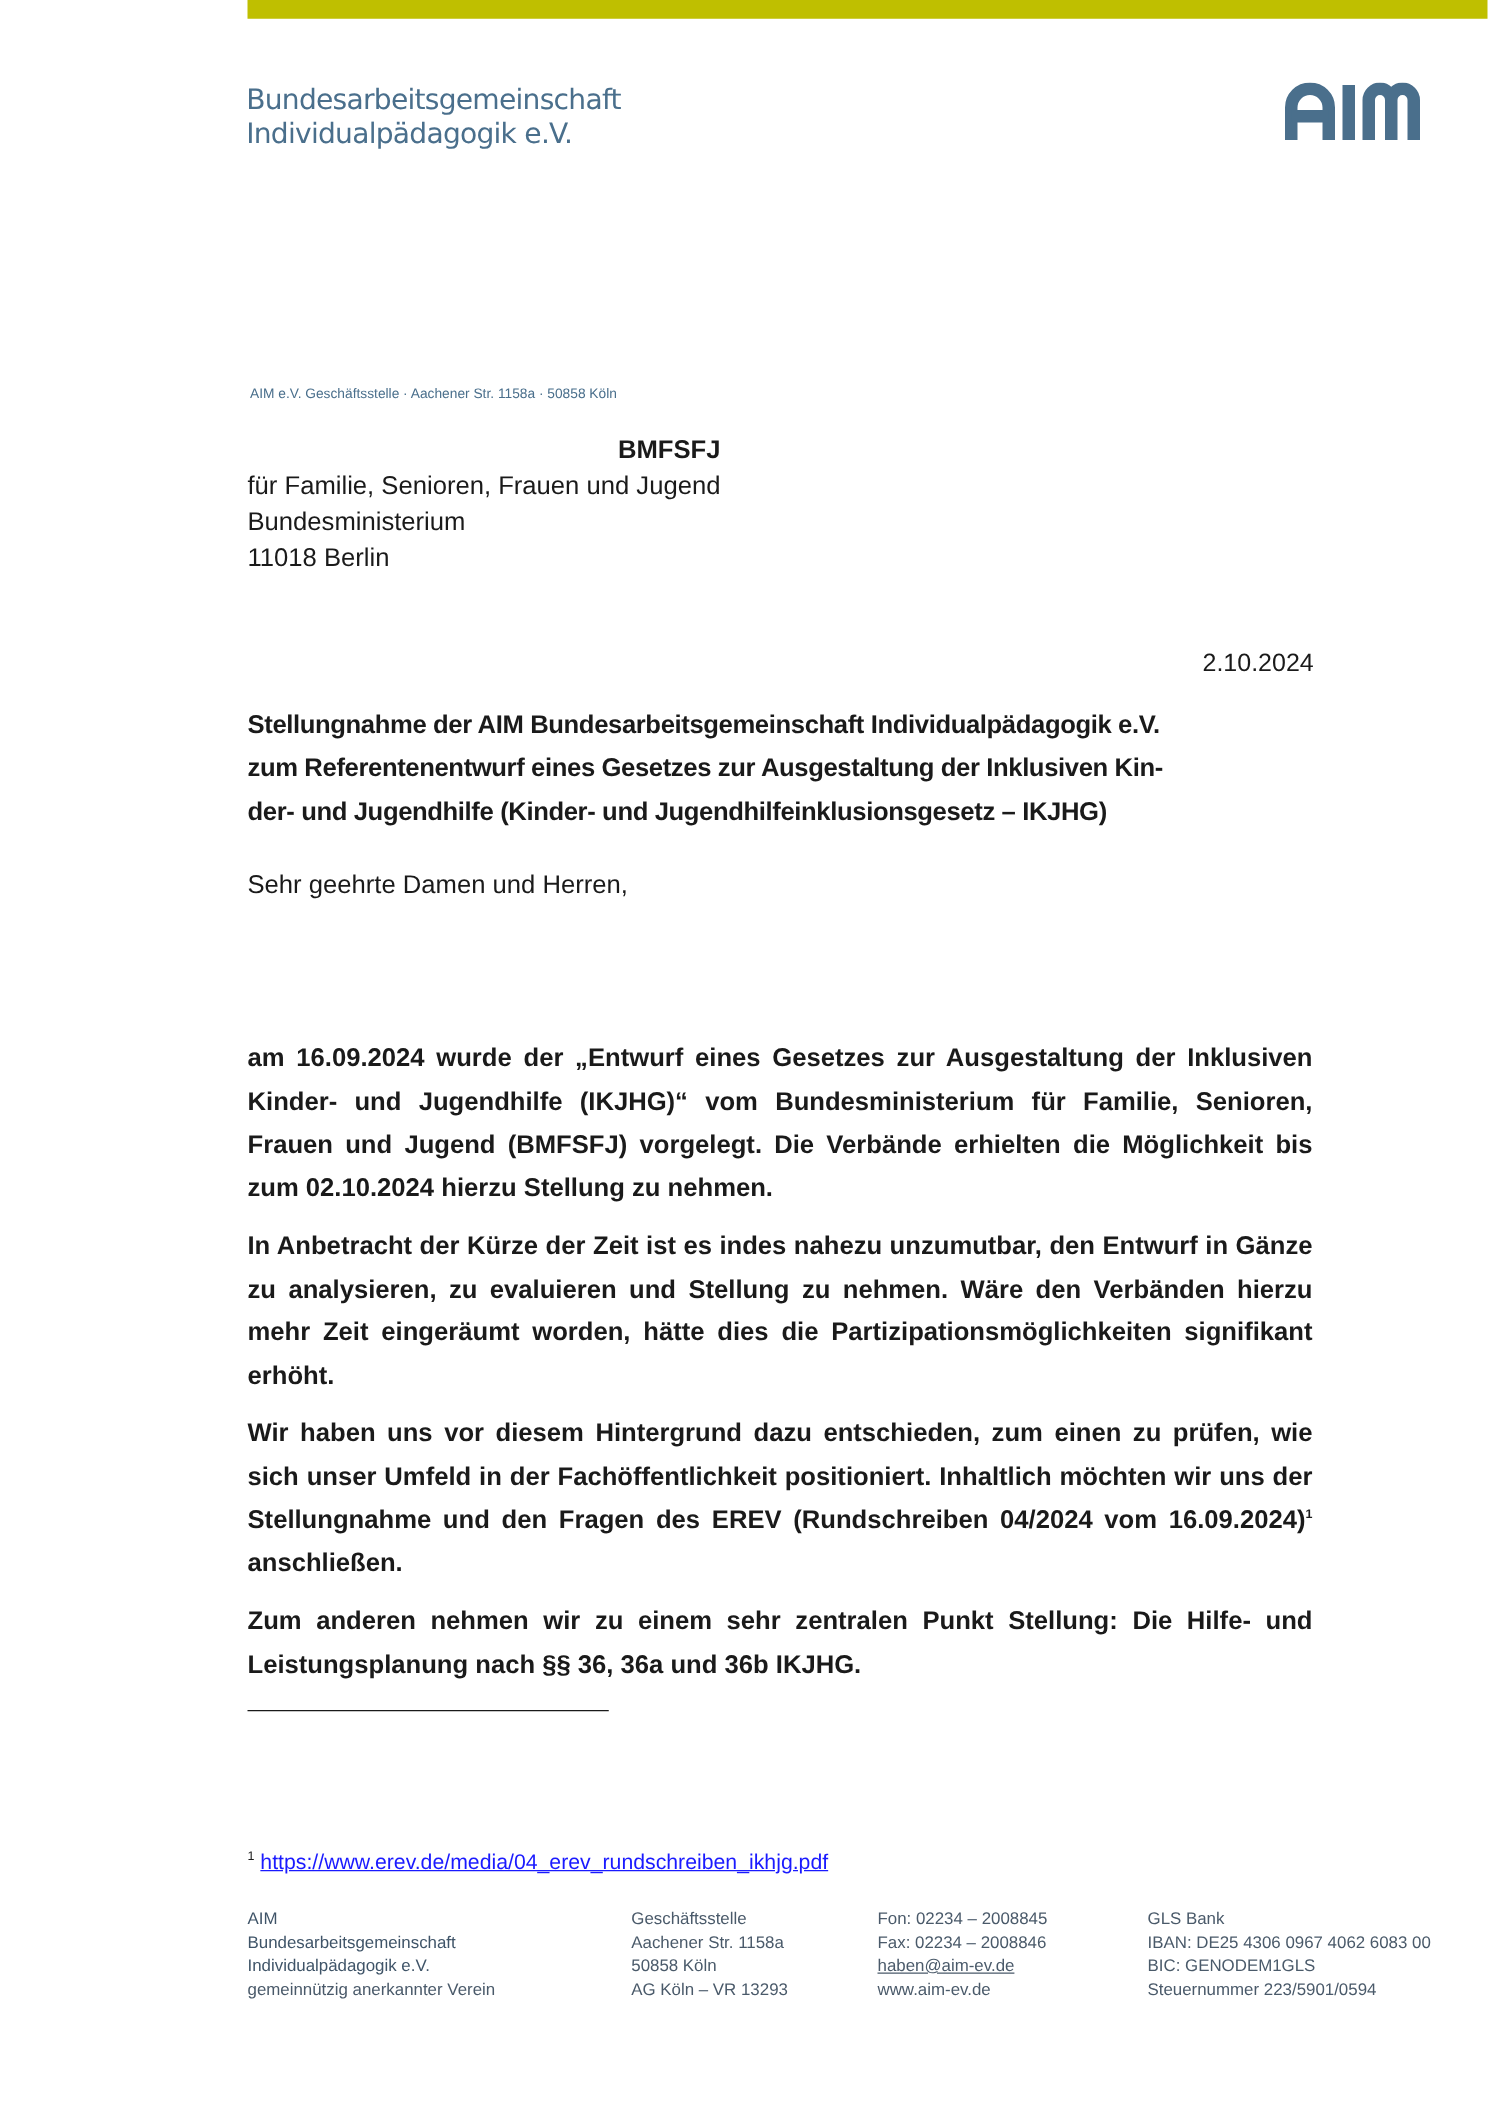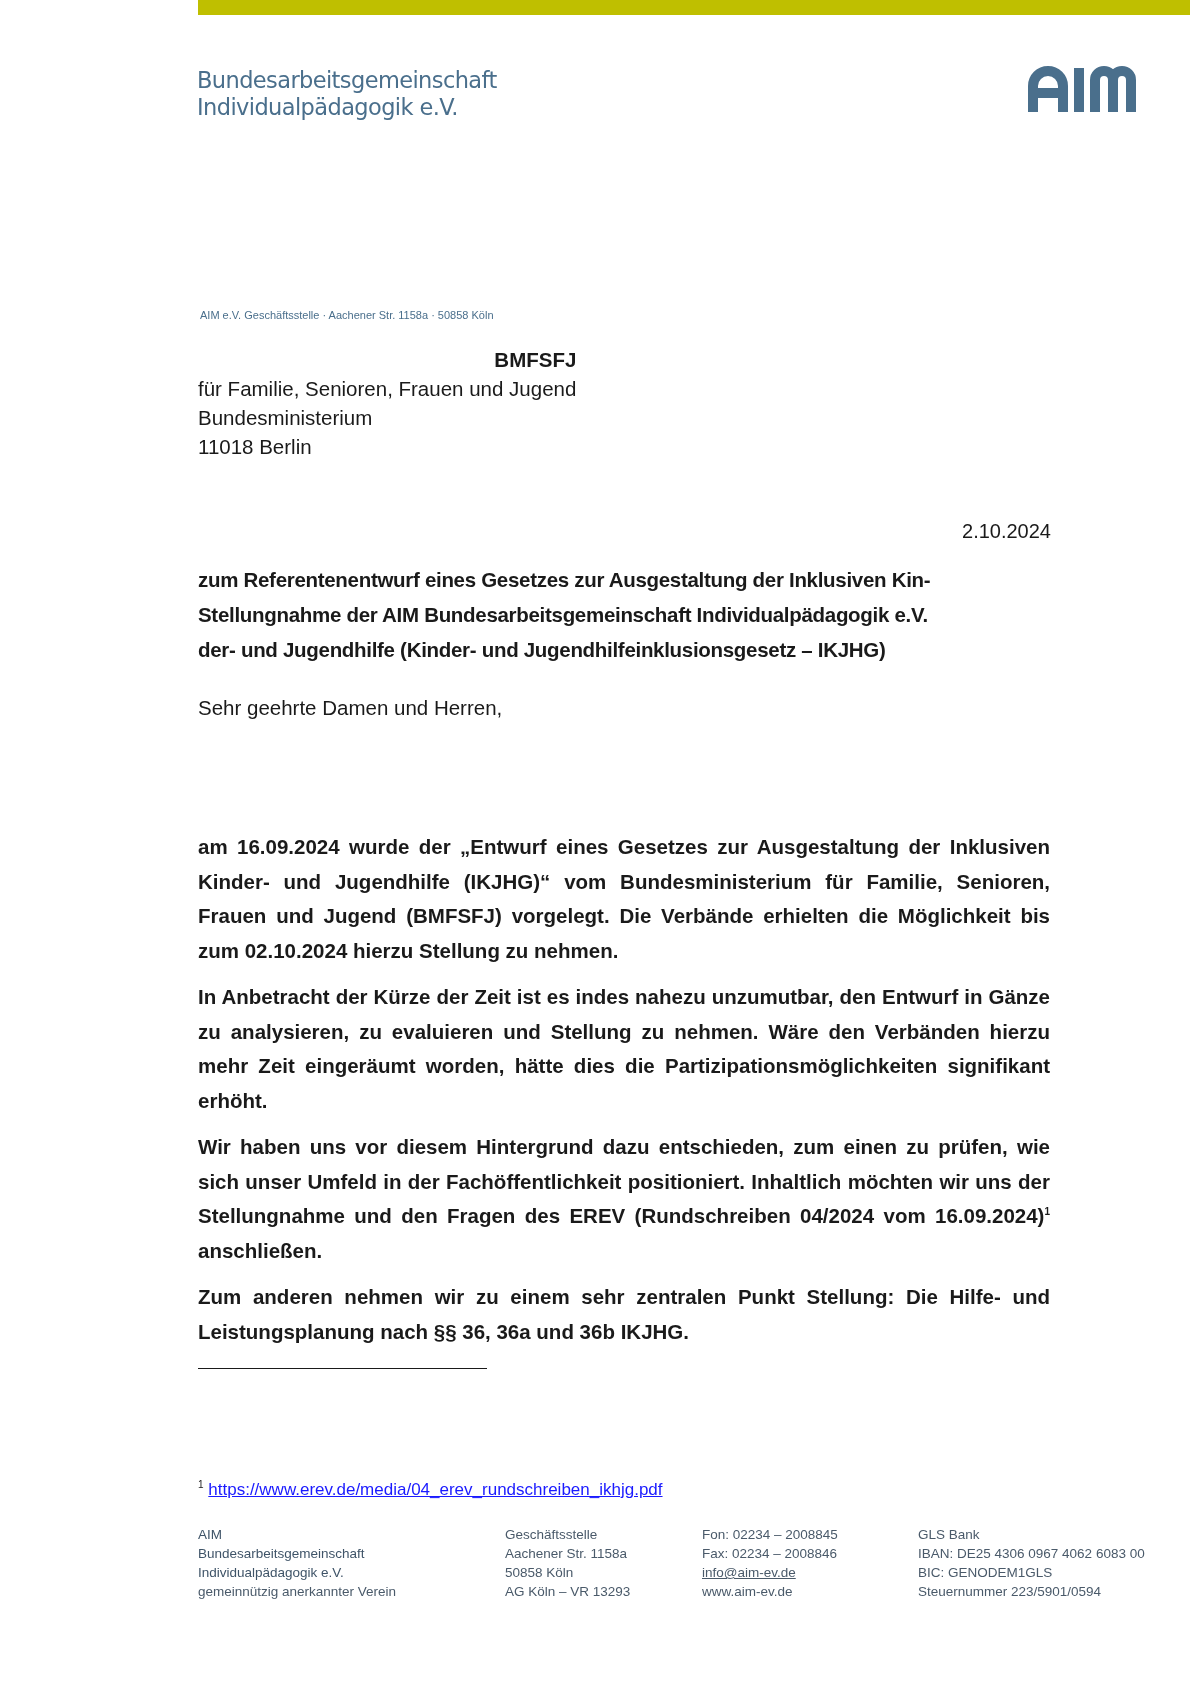--- a/index.html
+++ b/index.html
@@ -64,22 +64,22 @@
 <div class="recipient">
   <div class="bold">BMFSFJ</div>
   <div>für Familie, Senioren, Frauen und Jugend</div>
   <div>Bundesministerium</div>
   <div>11018 Berlin</div>
 </div>
 
 <div class="date">2.10.2024</div>
 
 <div class="subject">
+  <div>Stellungnahme der AIM Bundesarbeitsgemeinschaft Individualpädagogik e.V.</div>
   <div>zum Referentenentwurf eines Gesetzes zur Ausgestaltung der Inklusiven Kin-</div>
-  <div>Stellungnahme der AIM Bundesarbeitsgemeinschaft Individualpädagogik e.V.</div>
   <div>der- und Jugendhilfe (Kinder- und Jugendhilfeinklusionsgesetz – IKJHG)</div>
 </div>
 
 <div class="salutation">
   <div>Sehr geehrte Damen und Herren,</div>
 </div>
 
 <div class="body-text">
   <p>am 16.09.2024 wurde der „Entwurf eines Gesetzes zur Ausgestaltung der Inklusiven Kinder- und Jugendhilfe (IKJHG)“ vom Bundesministerium für Familie, Senioren, Frauen und Jugend (BMFSFJ) vorgelegt. Die Verbände erhielten die Möglichkeit bis zum 02.10.2024 hierzu Stellung zu nehmen.</p>
   <p>In Anbetracht der Kürze der Zeit ist es indes nahezu unzumutbar, den Entwurf in Gänze zu analysieren, zu evaluieren und Stellung zu nehmen. Wäre den Verbänden hierzu mehr Zeit eingeräumt worden, hätte dies die Partizipationsmöglichkeiten signifikant erhöht.</p>
@@ -101,21 +101,21 @@
 </div>
 <div class="footer col2">
   <div>Geschäftsstelle</div>
   <div>Aachener Str. 1158a</div>
   <div>50858 Köln</div>
   <div>AG Köln – VR 13293</div>
 </div>
 <div class="footer col3">
   <div>Fon: 02234 – 2008845</div>
   <div>Fax: 02234 – 2008846</div>
-  <div><a href="#">info@aim-ev.de</a></div>
+  <div><a href="#">haben@aim-ev.de</a></div>
   <div>www.aim-ev.de</div>
 </div>
 <div class="footer col4">
   <div>GLS Bank</div>
   <div>IBAN: DE25 4306 0967 4062 6083 00</div>
   <div>BIC: GENODEM1GLS</div>
   <div>Steuernummer 223/5901/0594</div>
 </div>
 
 </body></html>

